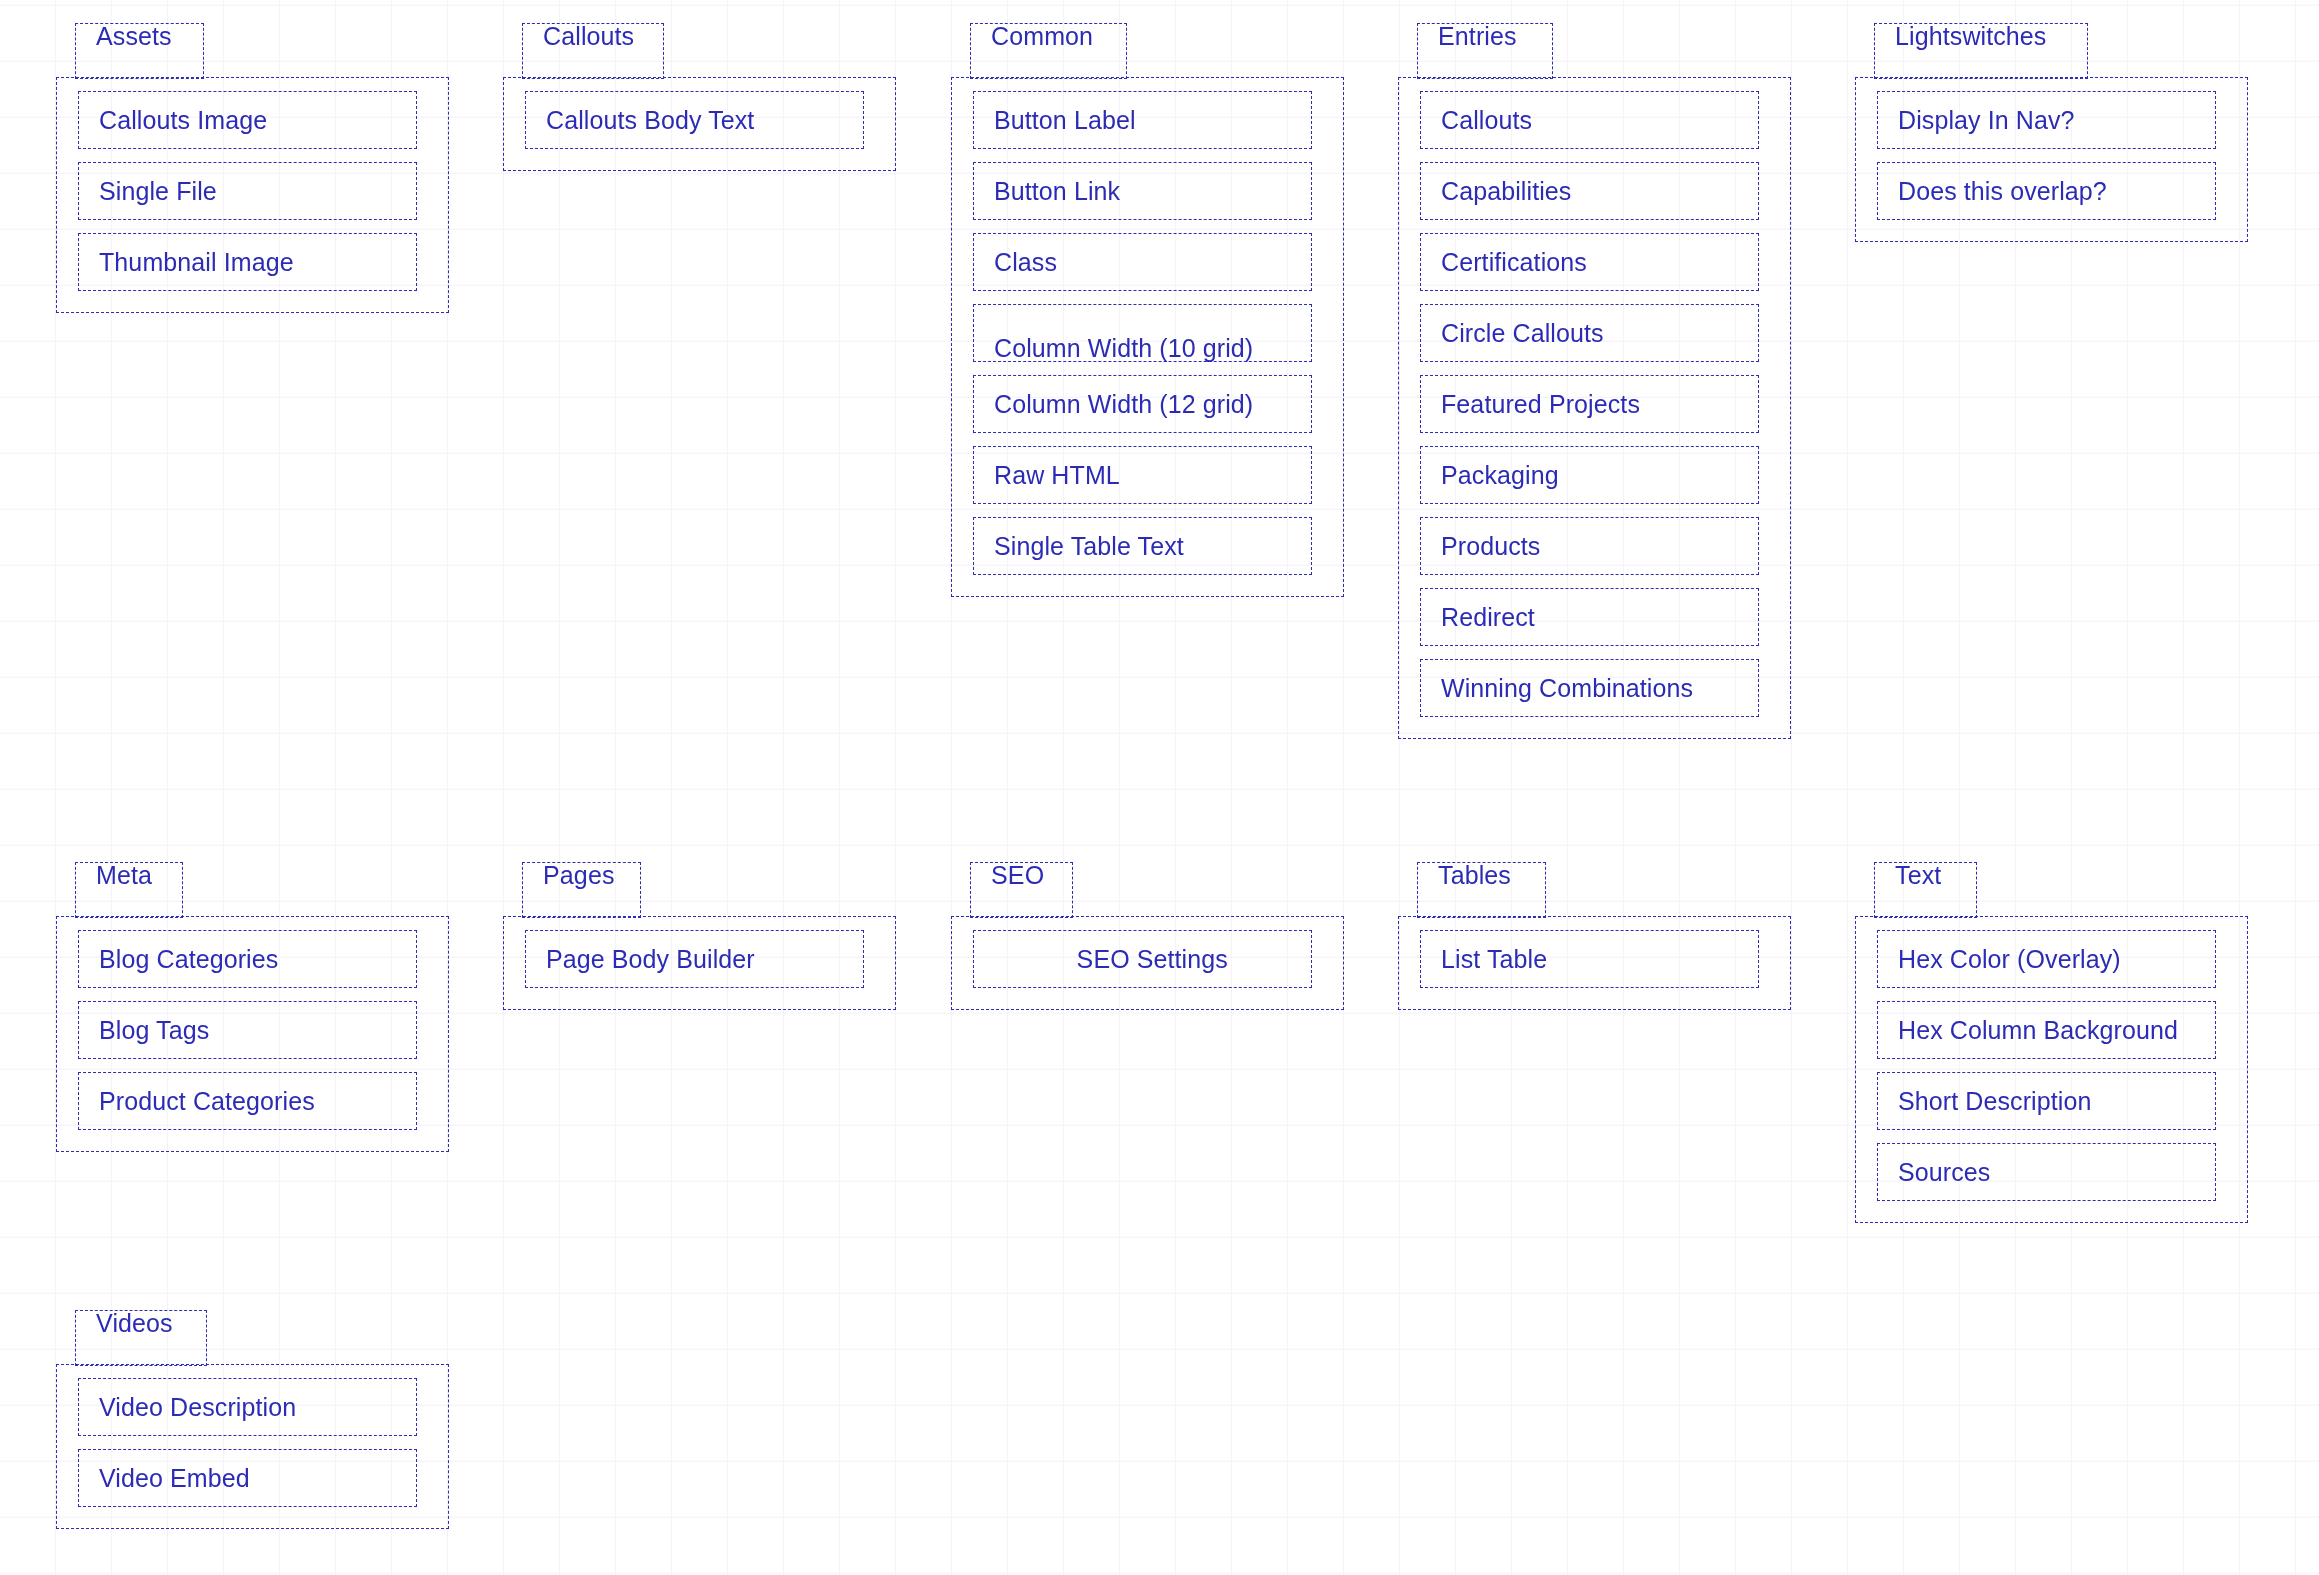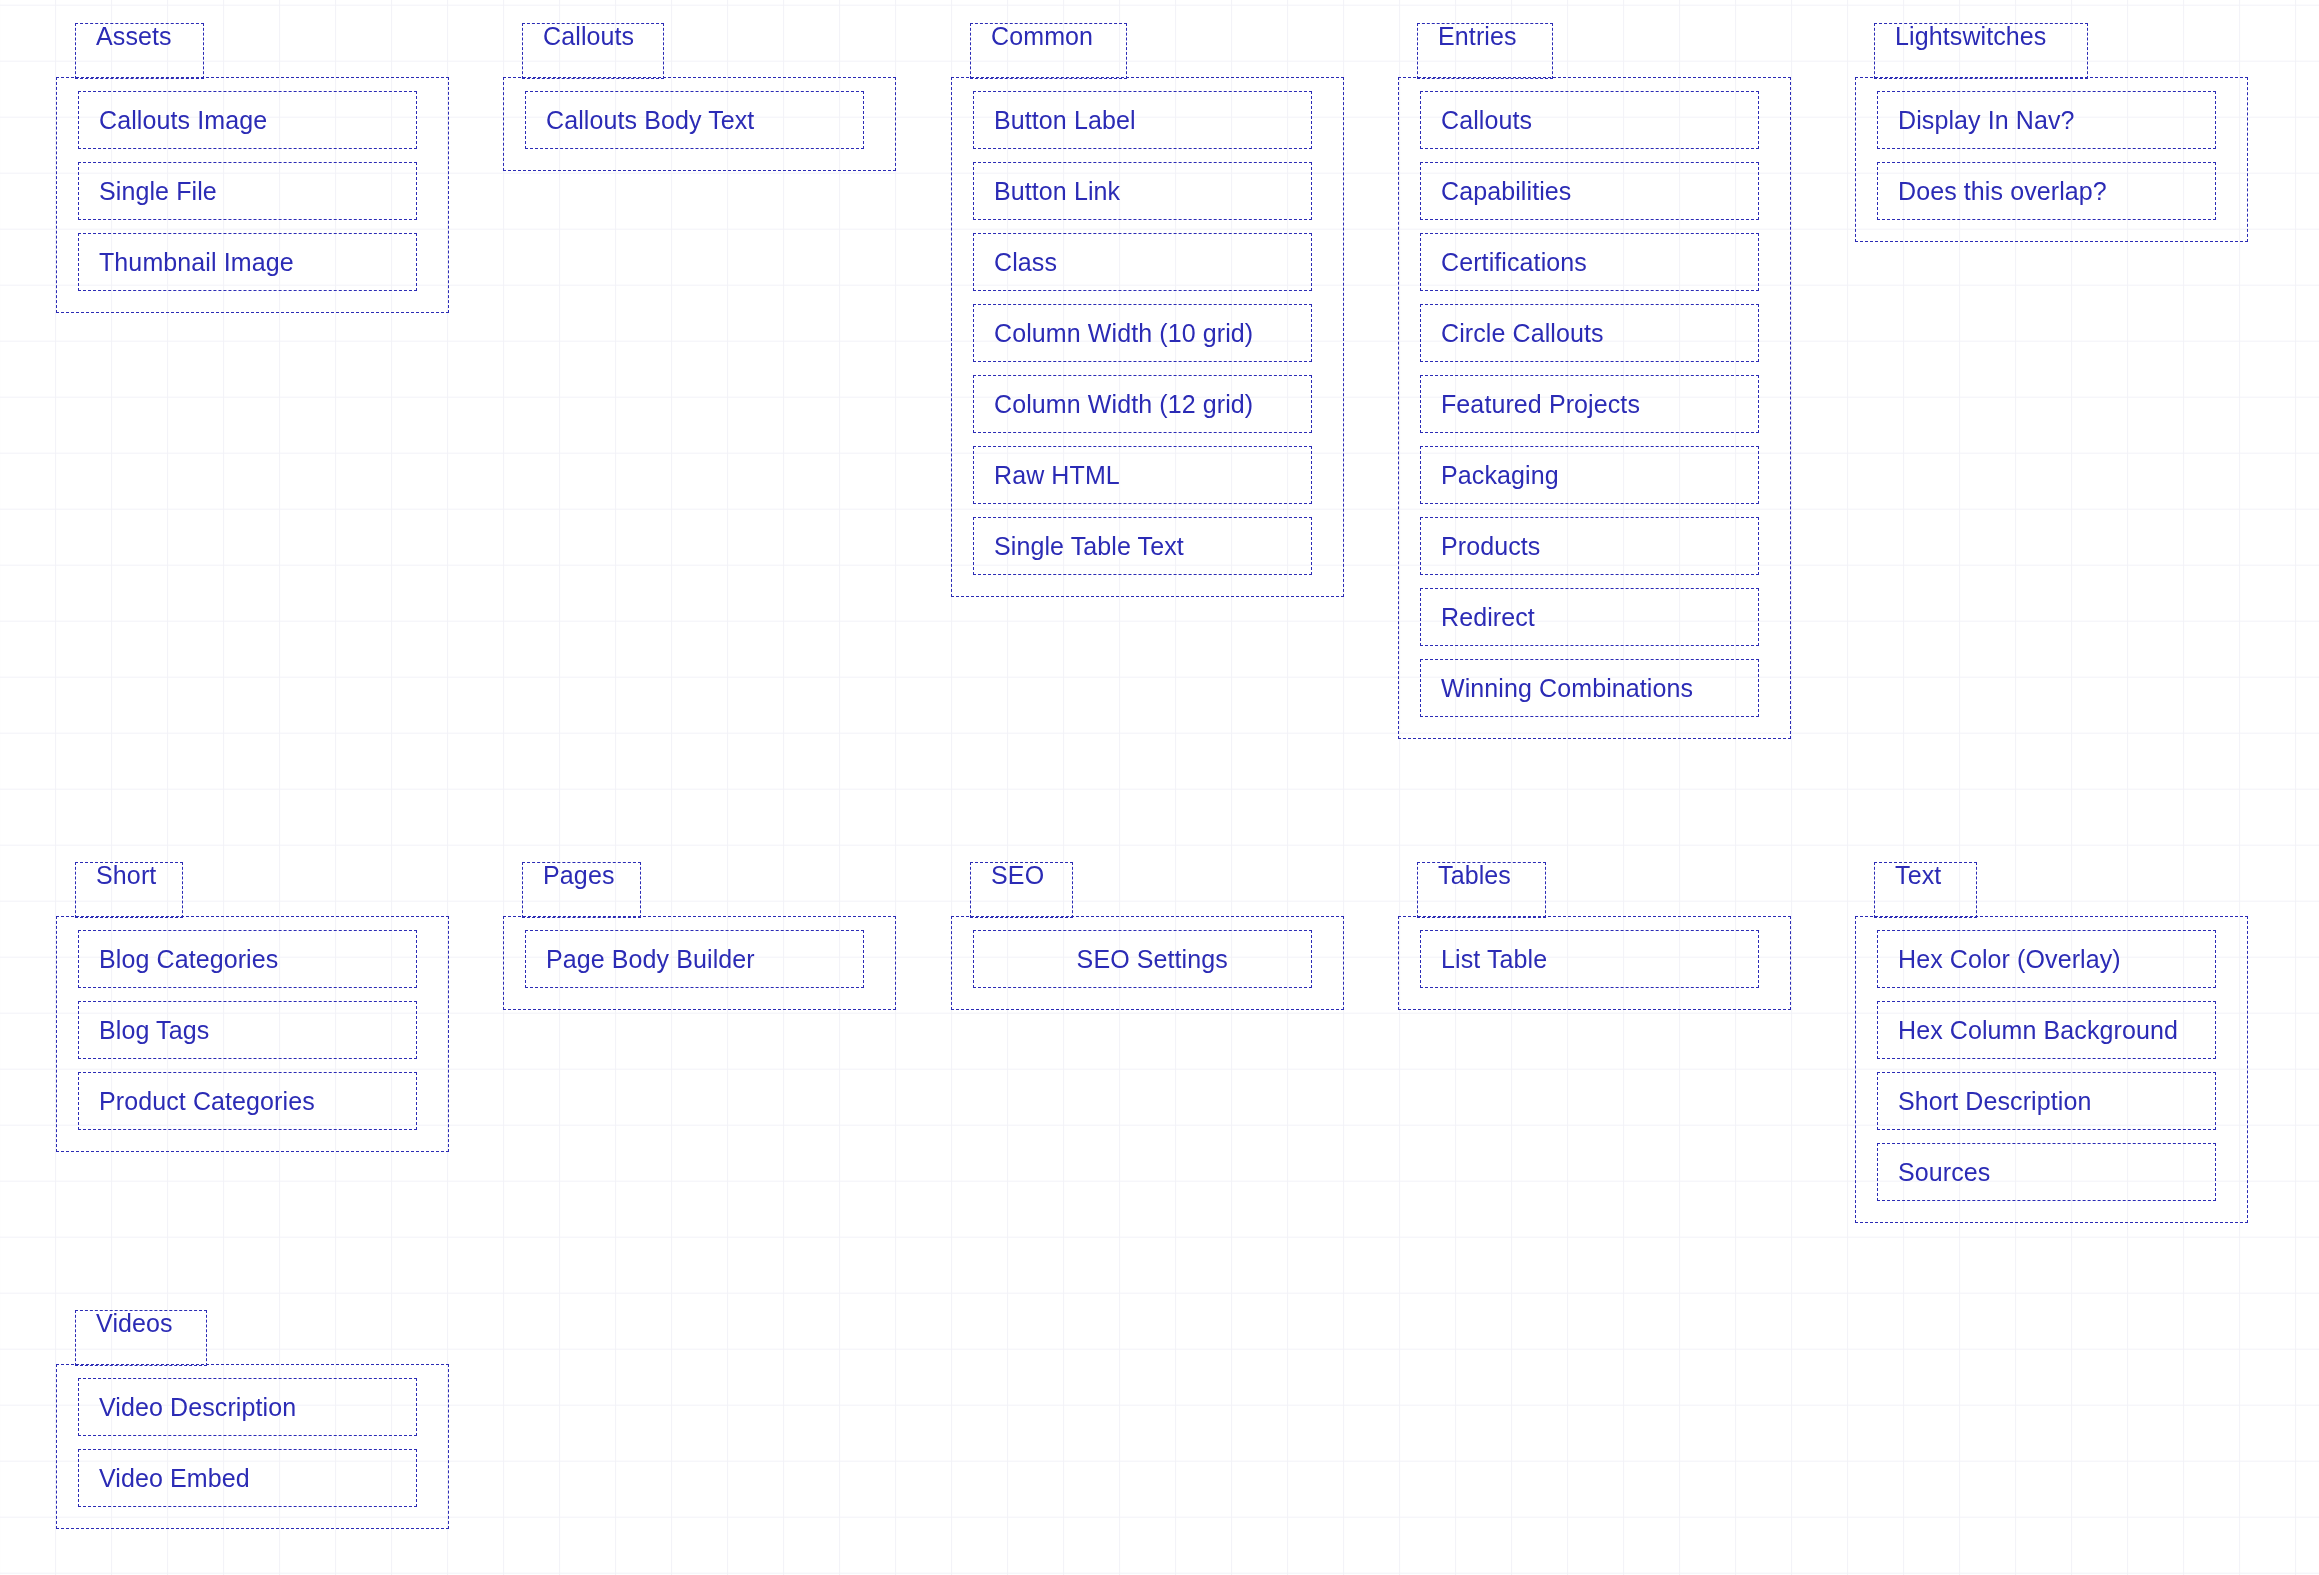--- a/index.html
+++ b/index.html
@@ -110,21 +110,21 @@
       <div class="group-body" style="width: 393px;">
         <div class="field" style="width: 339px;">
           <span>Button Label</span>
         </div>
         <div class="field" style="width: 339px;">
           <span>Button Link</span>
         </div>
         <div class="field" style="width: 339px;">
           <span>Class</span>
         </div>
-        <div class="field" style="width: 339px;">
+        <div class="field" style="width: 339px; align-items: flex-end;">
           <span>Column Width (10 grid)</span>
         </div>
         <div class="field" style="width: 339px;">
           <span>Column Width (12 grid)</span>
         </div>
         <div class="field" style="width: 339px;">
           <span>Raw HTML</span>
         </div>
         <div class="field" style="width: 339px;">
           <span>Single Table Text</span>
@@ -173,21 +173,21 @@
         <div class="field" style="width: 339px;">
           <span>Display In Nav?</span>
         </div>
         <div class="field" style="width: 339px;">
           <span>Does this overlap?</span>
         </div>
       </div>
     </div>
     <div class="group" style="left: 56px; top: 862px; width: 393px;">
       <div class="group-label" style="width: 108px;">
-        <span>Short</span>
+        <span>Meta</span>
       </div>
       <div class="group-body" style="width: 393px;">
         <div class="field" style="width: 339px;">
           <span>Blog Categories</span>
         </div>
         <div class="field" style="width: 339px;">
           <span>Blog Tags</span>
         </div>
         <div class="field" style="width: 339px; text-align: right;">
           <span>Product Categories</span>

